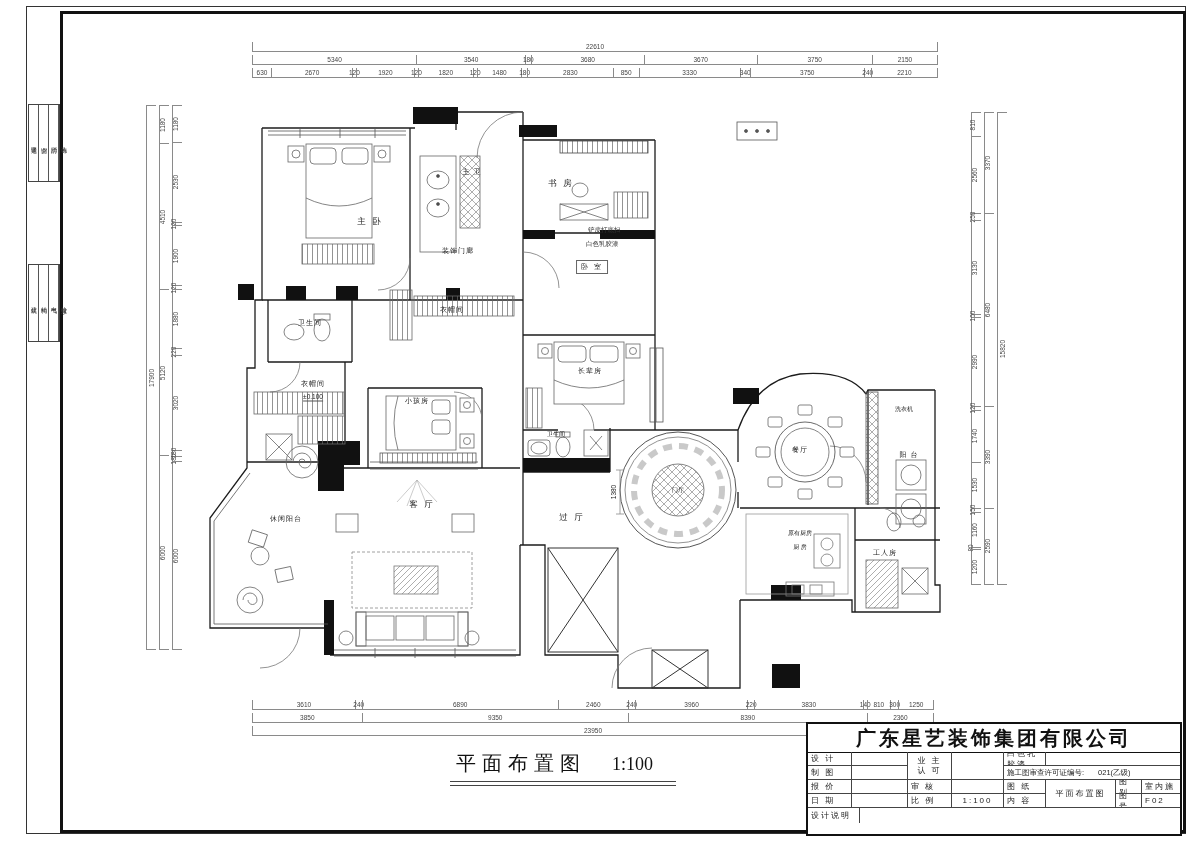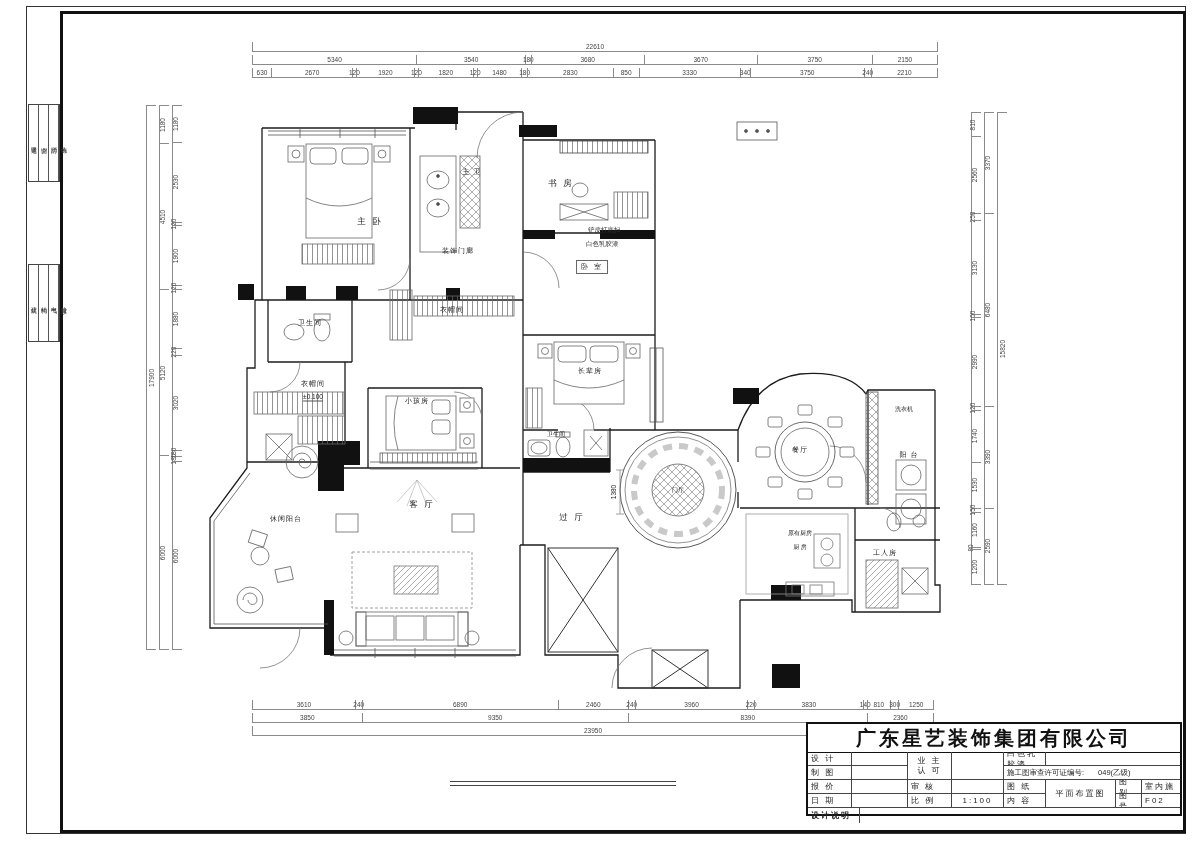--- a/index.html
+++ b/index.html
@@ -31,26 +31,26 @@
   .rl.boxed{border:1px solid #666;background:#fff;padding:1px 4px;font-size:7px;}
   .rl.note{transform:none;font-size:6.5px;letter-spacing:0;color:#333;}
   .rl.level{font-size:6.5px;letter-spacing:0;border-bottom:1px solid #555;padding-bottom:1px;}
   .rl.rot{transform:translate(-50%,-50%) rotate(-90deg);font-size:6.5px;letter-spacing:0;}
   
   .sheet-title{position:absolute;left:456px;top:750px;white-space:nowrap;}
   .sheet-title .t{font-size:20px;letter-spacing:6px;color:#111;font-family:"Liberation Serif","DejaVu Serif",serif;}
   .sheet-title .sc{font-size:18px;margin-left:26px;color:#111;font-family:"Liberation Serif","DejaVu Serif",serif;}
   .title-rule{position:absolute;left:450px;top:781px;width:226px;height:3px;border-top:1px solid #444;border-bottom:1px solid #444;}
   
-  .tb{position:absolute;left:806px;top:722px;width:376px;height:94px;border:2px solid #111;background:#fff;box-sizing:border-box;}
+  .tb{position:absolute;left:806px;top:722px;width:376px;height:114px;border:2px solid #111;background:#fff;box-sizing:border-box;}
   .tb .cell{position:absolute;border-right:1px solid #444;border-bottom:1px solid #444;font-size:8px;
             display:flex;align-items:center;padding:0 3px;box-sizing:border-box;letter-spacing:2px;color:#222;overflow:hidden;}
   .tb .cell.center{justify-content:center;padding:0;}
   .tb .cell.nr{border-right:none;}
-  .tb .cell.nb{border-bottom:none;font-weight:bold;}
+  .tb .cell.nb{border-bottom:none;}
   .tb .company{position:absolute;left:0;top:0;width:372px;height:28px;border-bottom:1px solid #111;
                display:flex;align-items:center;justify-content:center;font-size:20px;font-weight:bold;letter-spacing:3px;color:#111;}
   .tb .two{flex-direction:column;justify-content:center;line-height:1.2;}
   .tb .permit{letter-spacing:0;font-size:7.5px;}
   .tb .permit b{font-weight:normal;margin-left:14px;}
   svg{position:absolute;left:0;top:0;}
 </style>
 </head>
 <body>
 
@@ -607,20 +607,23 @@
       <div class="seg" style="top: 83.6387%; height: 16.3613%;">
         <span class="dlab">2590</span>
       </div>
     </div>
   <div class="dim v" style="left:997px;top:112px;height:473px;">
       <div class="seg" style="top: 0%; height: 100%;">
         <span class="dlab">15820</span>
       </div>
     </div>
 
+  <div class="sheet-title">
+    <span class="t">平面布置图</span><span class="sc">1:100</span>
+  </div>
   <div class="title-rule"></div>
 
   <div class="tb">
     <div class="company">广东星艺装饰集团有限公司</div>
 
     <div class="cell" style="left:0;top:28px;width:44px;height:14px;">设 计</div>
     <div class="cell" style="left:44px;top:28px;width:56px;height:14px;"></div>
     <div class="cell" style="left:0;top:42px;width:44px;height:14px;">制 图</div>
     <div class="cell" style="left:44px;top:42px;width:56px;height:14px;"></div>
     <div class="cell" style="left:0;top:56px;width:44px;height:14px;">报 价</div>
@@ -635,21 +638,21 @@
     <div class="cell" style="left:144px;top:28px;width:52px;height:28px;"></div>
     <div class="cell" style="left:100px;top:56px;width:44px;height:14px;font-family:Liberation Serif, serif;">审 核</div>
     <div class="cell" style="left:144px;top:56px;width:52px;height:14px;"></div>
     <div class="cell" style="left:100px;top:70px;width:44px;height:14px;">比 例</div>
     <div class="cell center" style="left:144px;top:70px;width:52px;height:14px;">1:100</div>
 
     <div class="cell" style="left:196px;top:28px;width:42px;height:14px;">白色乳胶漆</div>
     <div class="cell nr" style="left:238px;top:28px;width:134px;height:14px;"></div>
     <div class="cell nr permit" style="left:196px;top:42px;width:176px;height:14px;">
       <span>施工图审查许可证编号:</span>
-      <b>049(乙级)</b>
+      <b>021(乙级)</b>
     </div>
     <div class="cell" style="left:196px;top:56px;width:42px;height:14px;">图 纸</div>
     <div class="cell" style="left:196px;top:70px;width:42px;height:14px;">内 容</div>
     <div class="cell center" style="left:238px;top:56px;width:70px;height:28px;">平面布置图</div>
     <div class="cell" style="left:308px;top:56px;width:26px;height:14px;">图别</div>
     <div class="cell nr" style="left:334px;top:56px;width:38px;height:14px;">室内施</div>
     <div class="cell" style="left:308px;top:70px;width:26px;height:14px;">图号</div>
     <div class="cell nr" style="left:334px;top:70px;width:38px;height:14px;">F02</div>
 
     <div class="cell nb" style="left:0;top:84px;width:52px;height:15px;">设计说明</div>

